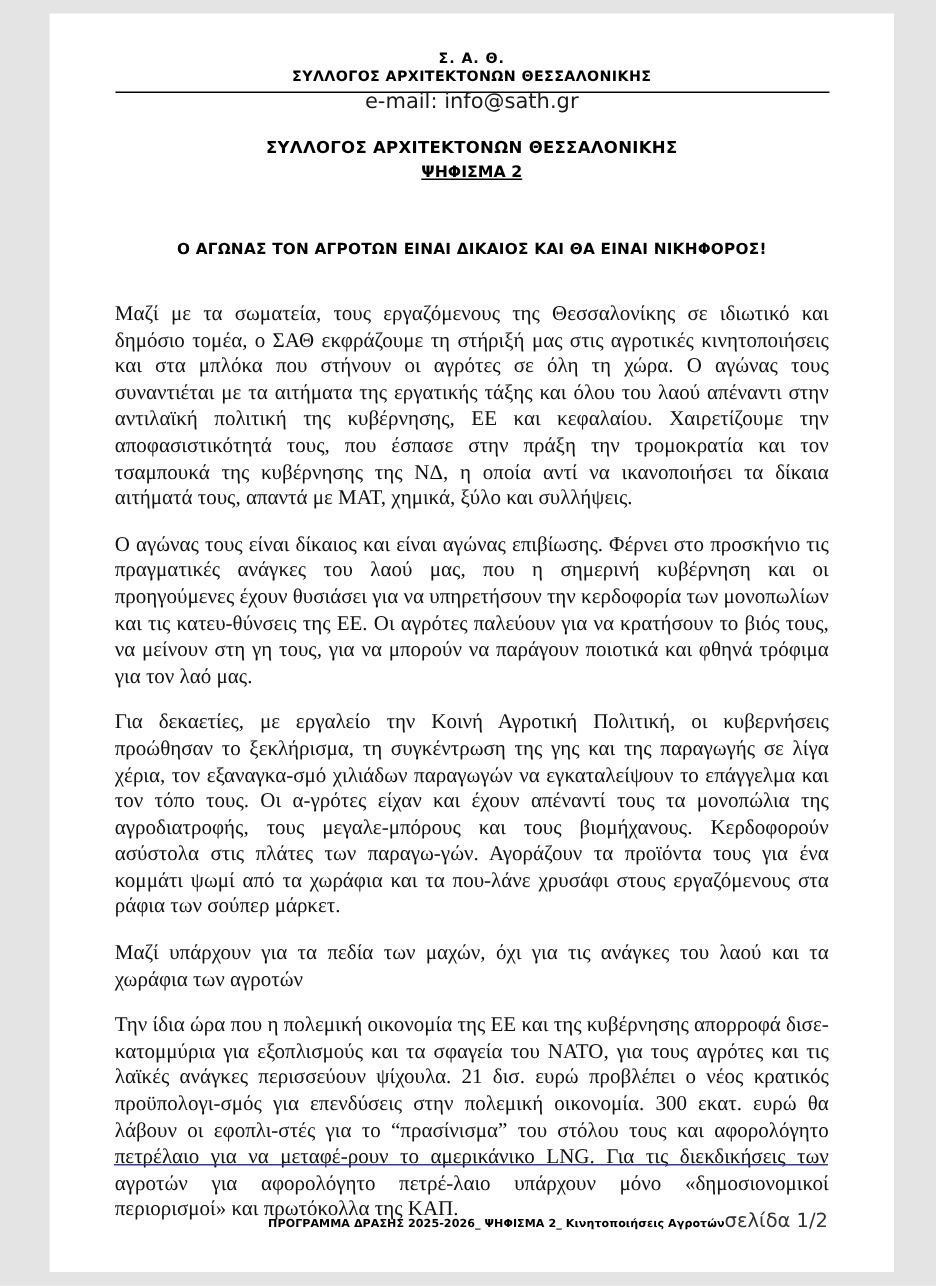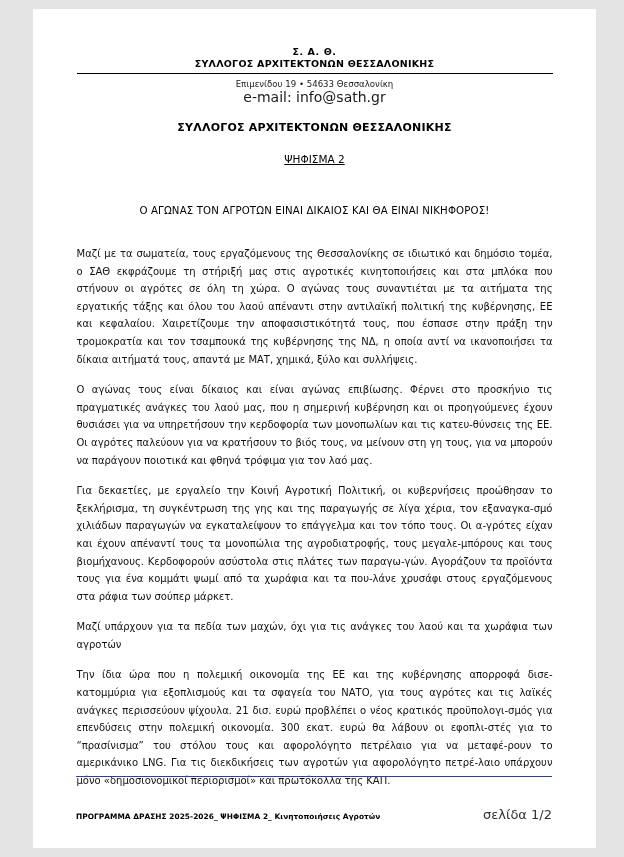--- a/index.html
+++ b/index.html
@@ -31,21 +31,21 @@
     height: 839px;
     background: #ffffff;
     box-sizing: border-box;
     overflow: hidden;
   }
 
   .page-inner {
     position: relative;
     width: 100%;
     height: 100%;
-    padding: 12px;
+    padding: 0;
     box-sizing: border-box;
   }
 
   
   .letterhead {
     padding-top: 25px;
     text-align: center;
   }
   .lh-acronym {
     font-size: 9.5px;
@@ -94,74 +94,74 @@
   .title-meeting {
     font-size: 10.5px;
     font-weight: bold;
     letter-spacing: 0.1px;
     line-height: 16px;
     margin-top: 14px;
     color: #000;
   }
   .title-resolution {
     font-size: 10.5px;
-    font-weight: normal;
+    font-weight: bold;
     text-decoration: underline;
     line-height: 16px;
-    margin-top: 15px;
     color: #000;
   }
 
   
   .slogans {
     text-align: center;
     margin-top: 36px;
   }
   .slogan {
     font-size: 10.2px;
-    font-weight: normal;
+    font-weight: bold;
     letter-spacing: 0.15px;
     line-height: 15px;
     color: #000;
   }
   .slogan + .slogan {
     margin-top: 12px;
   }
 
   
   .body-copy {
     margin: 0 auto;
     width: 476px;
     margin-top: 27px;
   }
   .para {
-    font-size: 10px;
+    font-size: 14px;
     line-height: 17.6px;
     color: #111;
     text-align: justify;
     text-justify: inter-word;
     margin: 0 0 13px 0;
     hyphens: manual;
+    font-family: Liberation Serif, serif;
   }
   .para:last-child { margin-bottom: 0; }
 
   
   .footer {
     position: absolute;
     left: 43px;
     bottom: 26px;
     width: 476px;
   }
   .footer-rule {
     border-top: 1px solid #2f3da0;
     width: 100%;
   }
   .footer-row {
     display: flex;
-    justify-content: space-between;
+    justify-content: flex-end;
     align-items: baseline;
     padding-top: 3px;
   }
   .footer-left {
     font-size: 7.4px;
     font-weight: bold;
     color: #000;
     letter-spacing: 0.05px;
   }
   .footer-right {
@@ -174,21 +174,20 @@
 <body>
 
 <div class="viewport">
   <div class="page">
     <div class="page-inner">
 
       <div class="letterhead">
         <div class="lh-acronym">Σ. Α. Θ.</div>
         <div class="lh-name">ΣΥΛΛΟΓΟΣ ΑΡΧΙΤΕΚΤΟΝΩΝ ΘΕΣΣΑΛΟΝΙΚΗΣ</div>
         <div class="lh-rule"></div>
-        <div class="lh-address">Επιμενίδου 19 • 54633 Θεσσαλονίκη</div>
         <div class="lh-email">e-mail: info@sath.gr</div>
       </div>
 
       <div class="doc-titles">
         <div class="title-org">ΣΥΛΛΟΓΟΣ ΑΡΧΙΤΕΚΤΟΝΩΝ ΘΕΣΣΑΛΟΝΙΚΗΣ</div>
         <div class="title-resolution">ΨΗΦΙΣΜΑ 2</div>
       </div>
 
       <div class="slogans">
         <div class="slogan">Ο ΑΓΩΝΑΣ ΤΟΝ ΑΓΡΟΤΩΝ ΕΙΝΑΙ ΔΙΚΑΙΟΣ ΚΑΙ ΘΑ ΕΙΝΑΙ ΝΙΚΗΦΟΡΟΣ!</div>

